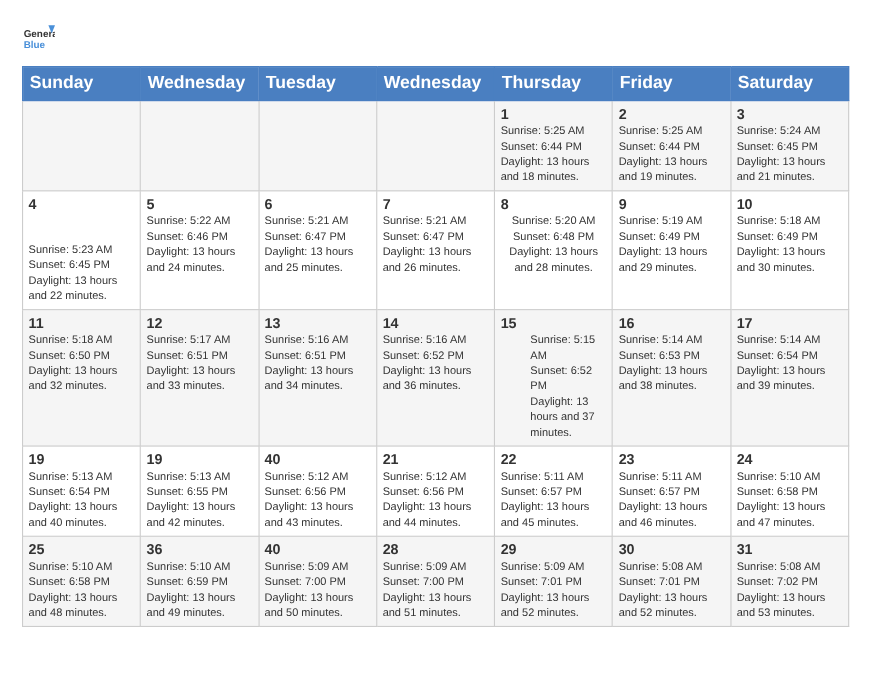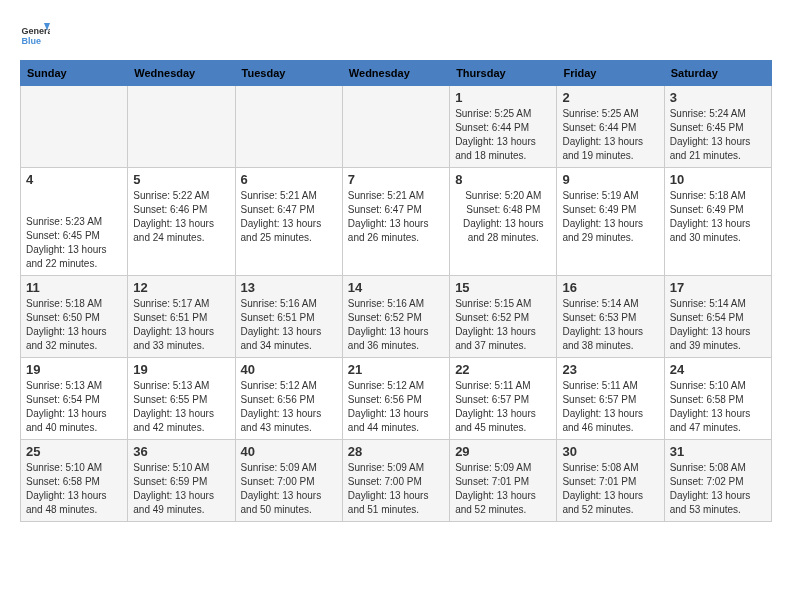--- a/index.html
+++ b/index.html
@@ -37,24 +37,24 @@
       font-size: 14px;
       color: #333;
     }
     table {
       width: 100%;
       border-collapse: collapse;
       font-size: 11px;
     }
     thead tr th {
       background-color: #4a7fc1;
-      color: #000000;
+      color: #ffffff;
       text-align: left;
       padding: 6px 6px;
-      font-size: 11px;
+      font-size: 16px;
       font-weight: bold;
       border: 1px solid #4a7fc1;
     }
     tbody tr td {
       border: 1px solid #ccc;
       vertical-align: top;
       padding: 4px 5px;
       width: calc(100% / 7);
       min-height: 80px;
       height: 80px;
@@ -199,21 +199,21 @@
 Daylight: 13 hours and 34 minutes.</div>
         </td>
         <td>
           <span class="day-num">14</span>
           <div class="day-info" style="white-space: pre-line;">Sunrise: 5:16 AM
 Sunset: 6:52 PM
 Daylight: 13 hours and 36 minutes.</div>
         </td>
         <td>
           <span class="day-num">15</span>
-          <div class="day-info" style="white-space: pre-line;">Sunrise: 5:15 AM
+          <div class="day-info" style="white-space: pre-line; margin-left: 27px;">Sunrise: 5:15 AM
 Sunset: 6:52 PM
 Daylight: 13 hours and 37 minutes.</div>
         </td>
         <td>
           <span class="day-num">16</span>
           <div class="day-info" style="white-space: pre-line;">Sunrise: 5:14 AM
 Sunset: 6:53 PM
 Daylight: 13 hours and 38 minutes.</div>
         </td>
         <td>

